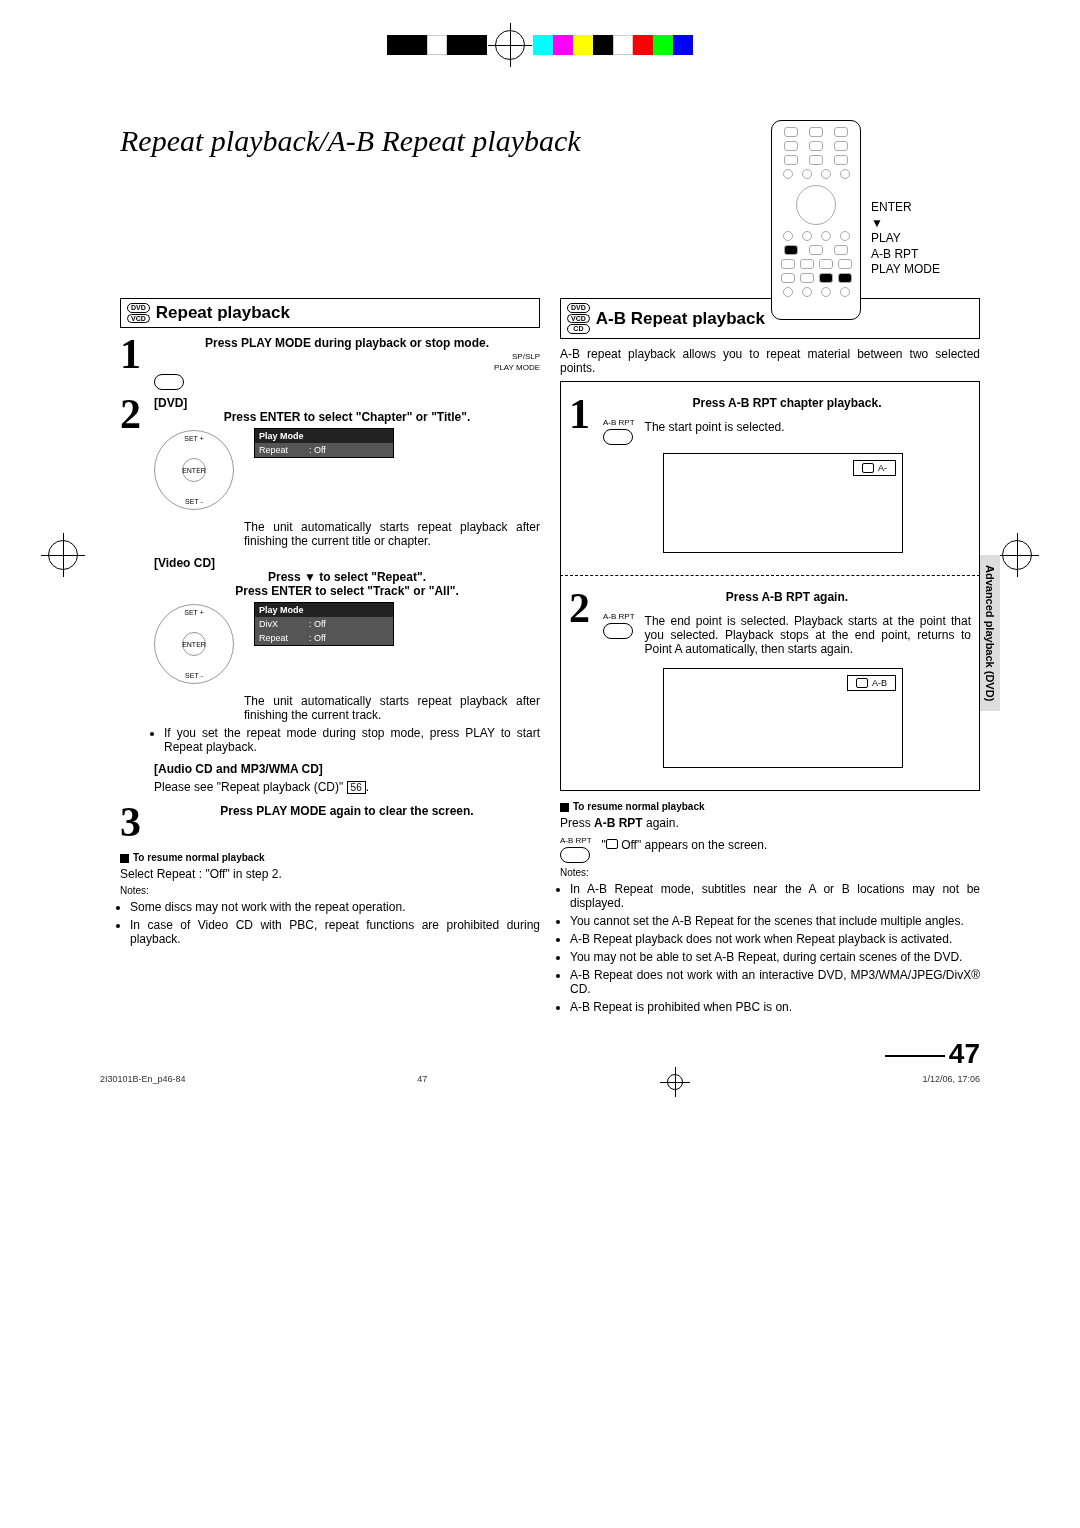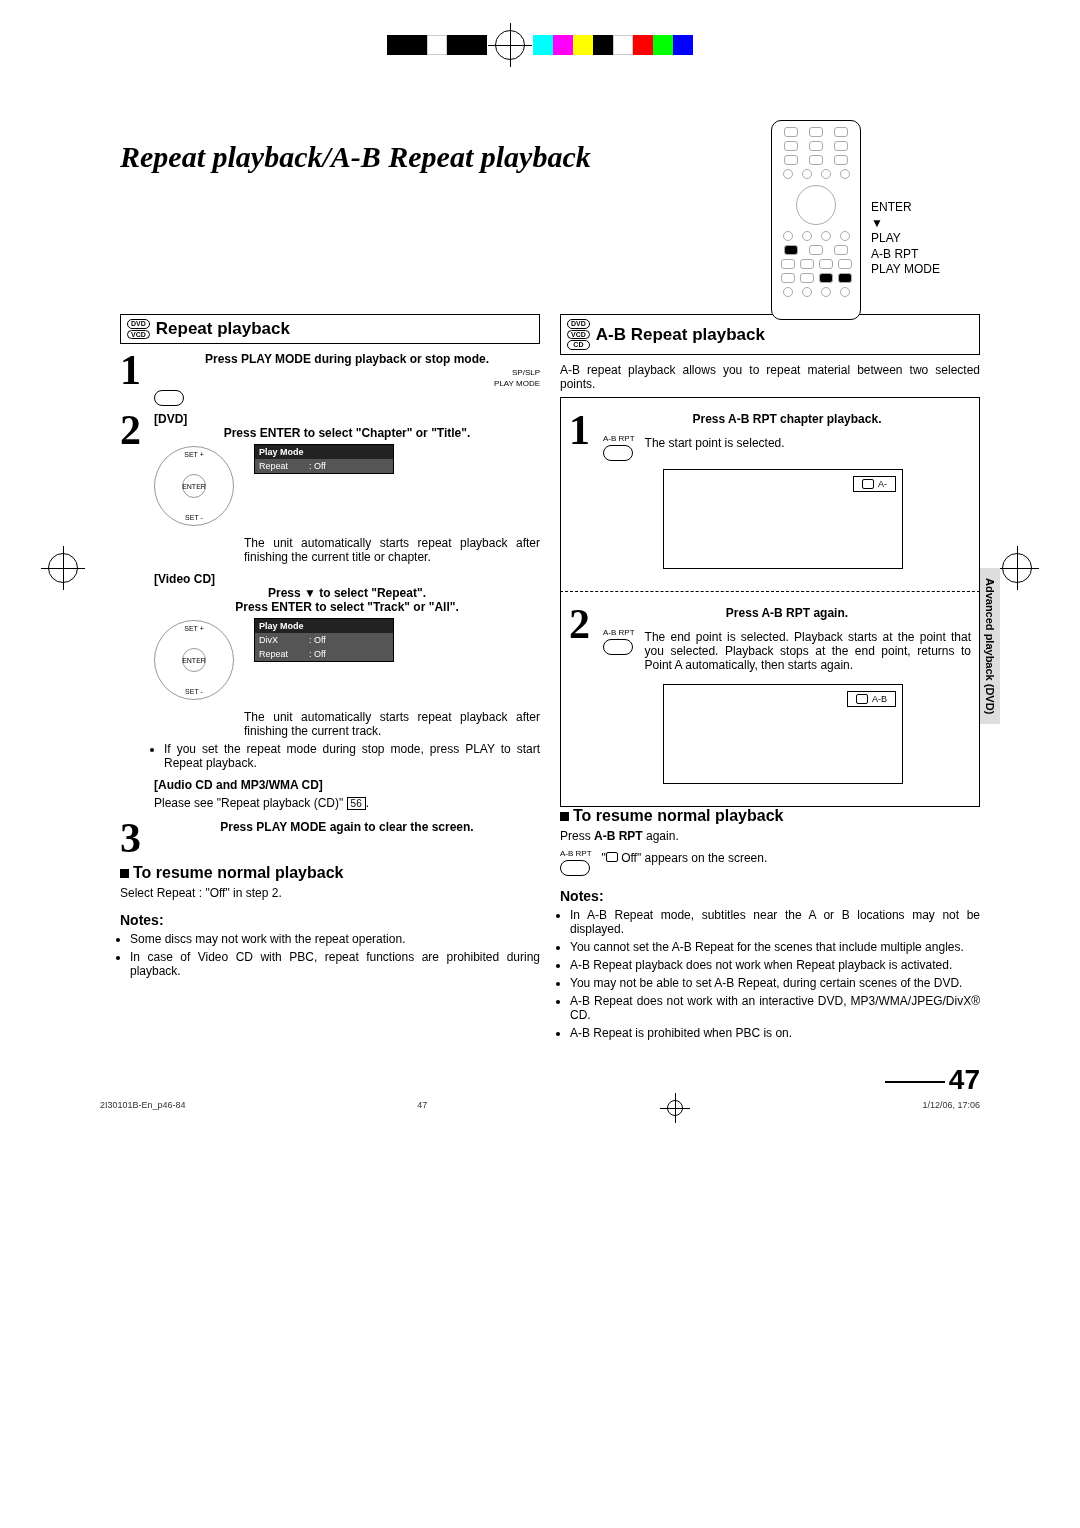--- a/index.html
+++ b/index.html
@@ -7,21 +7,21 @@
   .page { position: relative; padding: 60px 100px 40px 120px; }
   .registration-top { position: absolute; top: 30px; left: 50%; transform: translateX(-50%); display: flex; align-items: center; }
   .color-bars { display: flex; }
   .color-bars span { width: 20px; height: 20px; display: inline-block; }
   .cross-mark { width: 30px; height: 30px; border: 1px solid #000; border-radius: 50%; position: relative; margin: 0 8px; }
   .cross-mark::before, .cross-mark::after { content:""; position:absolute; background:#000; }
   .cross-mark::before { left:50%; top:-8px; bottom:-8px; width:1px; }
   .cross-mark::after { top:50%; left:-8px; right:-8px; height:1px; }
   .side-mark-l { position:absolute; left:40px; top:50%; transform:translateY(-50%); }
   .side-mark-r { position:absolute; right:40px; top:50%; transform:translateY(-50%); }
-  .title { font-family: "Times New Roman", serif; font-style: italic; font-size: 30px; font-weight: bold; margin-top: 80px; margin-bottom: 10px; }
+  .title { font-family: "Times New Roman", serif; font-style: italic; font-size: 30px; font-weight: normal; margin-top: 64px; margin-bottom: 10px; }
   .remote-diagram { position: absolute; right: 140px; top: 120px; display:flex; align-items:flex-start; }
   .remote { width: 90px; height: 200px; border:1px solid #000; border-radius: 10px; background:#fff; padding:6px; display:flex; flex-direction:column; gap:4px; }
   .remote .row { display:flex; justify-content:space-around; }
   .remote .btn { width:14px; height:10px; border:1px solid #aaa; border-radius:3px; }
   .remote .circ { width:10px; height:10px; border:1px solid #aaa; border-radius:50%; }
   .remote .dpad { width:40px; height:40px; border:1px solid #aaa; border-radius:50%; margin:2px auto; position:relative; }
   .remote-labels { margin-left:10px; font-size:12px; line-height:1.3; margin-top:80px; }
   .columns { display:flex; gap:20px; margin-top: 140px; }
   .col { flex:1; min-width:0; }
   .section-head { background:#fff; border:1px solid #000; padding:4px 6px; font-weight:bold; font-size:17px; display:flex; align-items:center; margin-bottom:8px; }
@@ -39,22 +39,22 @@
   .osd { border:1px solid #000; background:#555; color:#fff; font-size:9px; min-width:140px; margin:4px 0 4px 10px; }
   .osd-title { background:#222; padding:2px 4px; font-weight:bold; }
   .osd-row { display:flex; padding:2px 4px; }
   .osd-row .k { width:50px; }
   .screen-box { border:1px solid #000; width:240px; height:100px; position:relative; margin:8px 0 8px 60px; }
   .screen-box .sb-inner { position:absolute; right:6px; top:6px; border:1px solid #000; font-size:9px; padding:2px 8px; display:flex; align-items:center; gap:4px; }
   .repeat-icon { display:inline-block; width:12px; height:10px; border:1px solid #000; border-radius:2px; position:relative; }
   .para { font-size:12px; margin:4px 0; text-align:justify; }
   .bullets { font-size:12px; margin:4px 0 4px 10px; }
   .bullets li { margin-bottom:4px; text-align:justify; }
-  .sub-h { font-weight:bold; font-size:16px; margin-top:0; }
-  .notes-h { font-weight:bold; font-size:14px; margin-top:12px; }
+  .sub-h { font-weight:bold; font-size:10px; margin-top:10px; }
+  .notes-h { font-weight:normal; font-size:10px; margin-top:4px; }
   .inline-row { display:flex; align-items:flex-start; gap:10px; }
   .page-num { font-size:28px; font-weight:bold; text-align:right; margin-top:20px; }
   .page-num .line { display:inline-block; border-bottom:2px solid #000; width:60px; vertical-align:middle; margin-right:4px; }
   .footer { display:flex; justify-content:space-between; font-size:9px; color:#333; position:absolute; bottom:20px; left:100px; right:100px; }
   .side-tab { position:absolute; right:80px; top:50%; writing-mode:vertical-rl; font-size:11px; font-weight:bold; background:#ddd; padding:10px 4px; }
   .bracket { font-weight:bold; }
   .ref-box { display:inline-block; border:1px solid #000; padding:0 3px; font-size:10px; }
   .sq { display:inline-block; width:9px; height:9px; background:#000; margin-right:4px; vertical-align:middle; }
 </style>
 </head>

